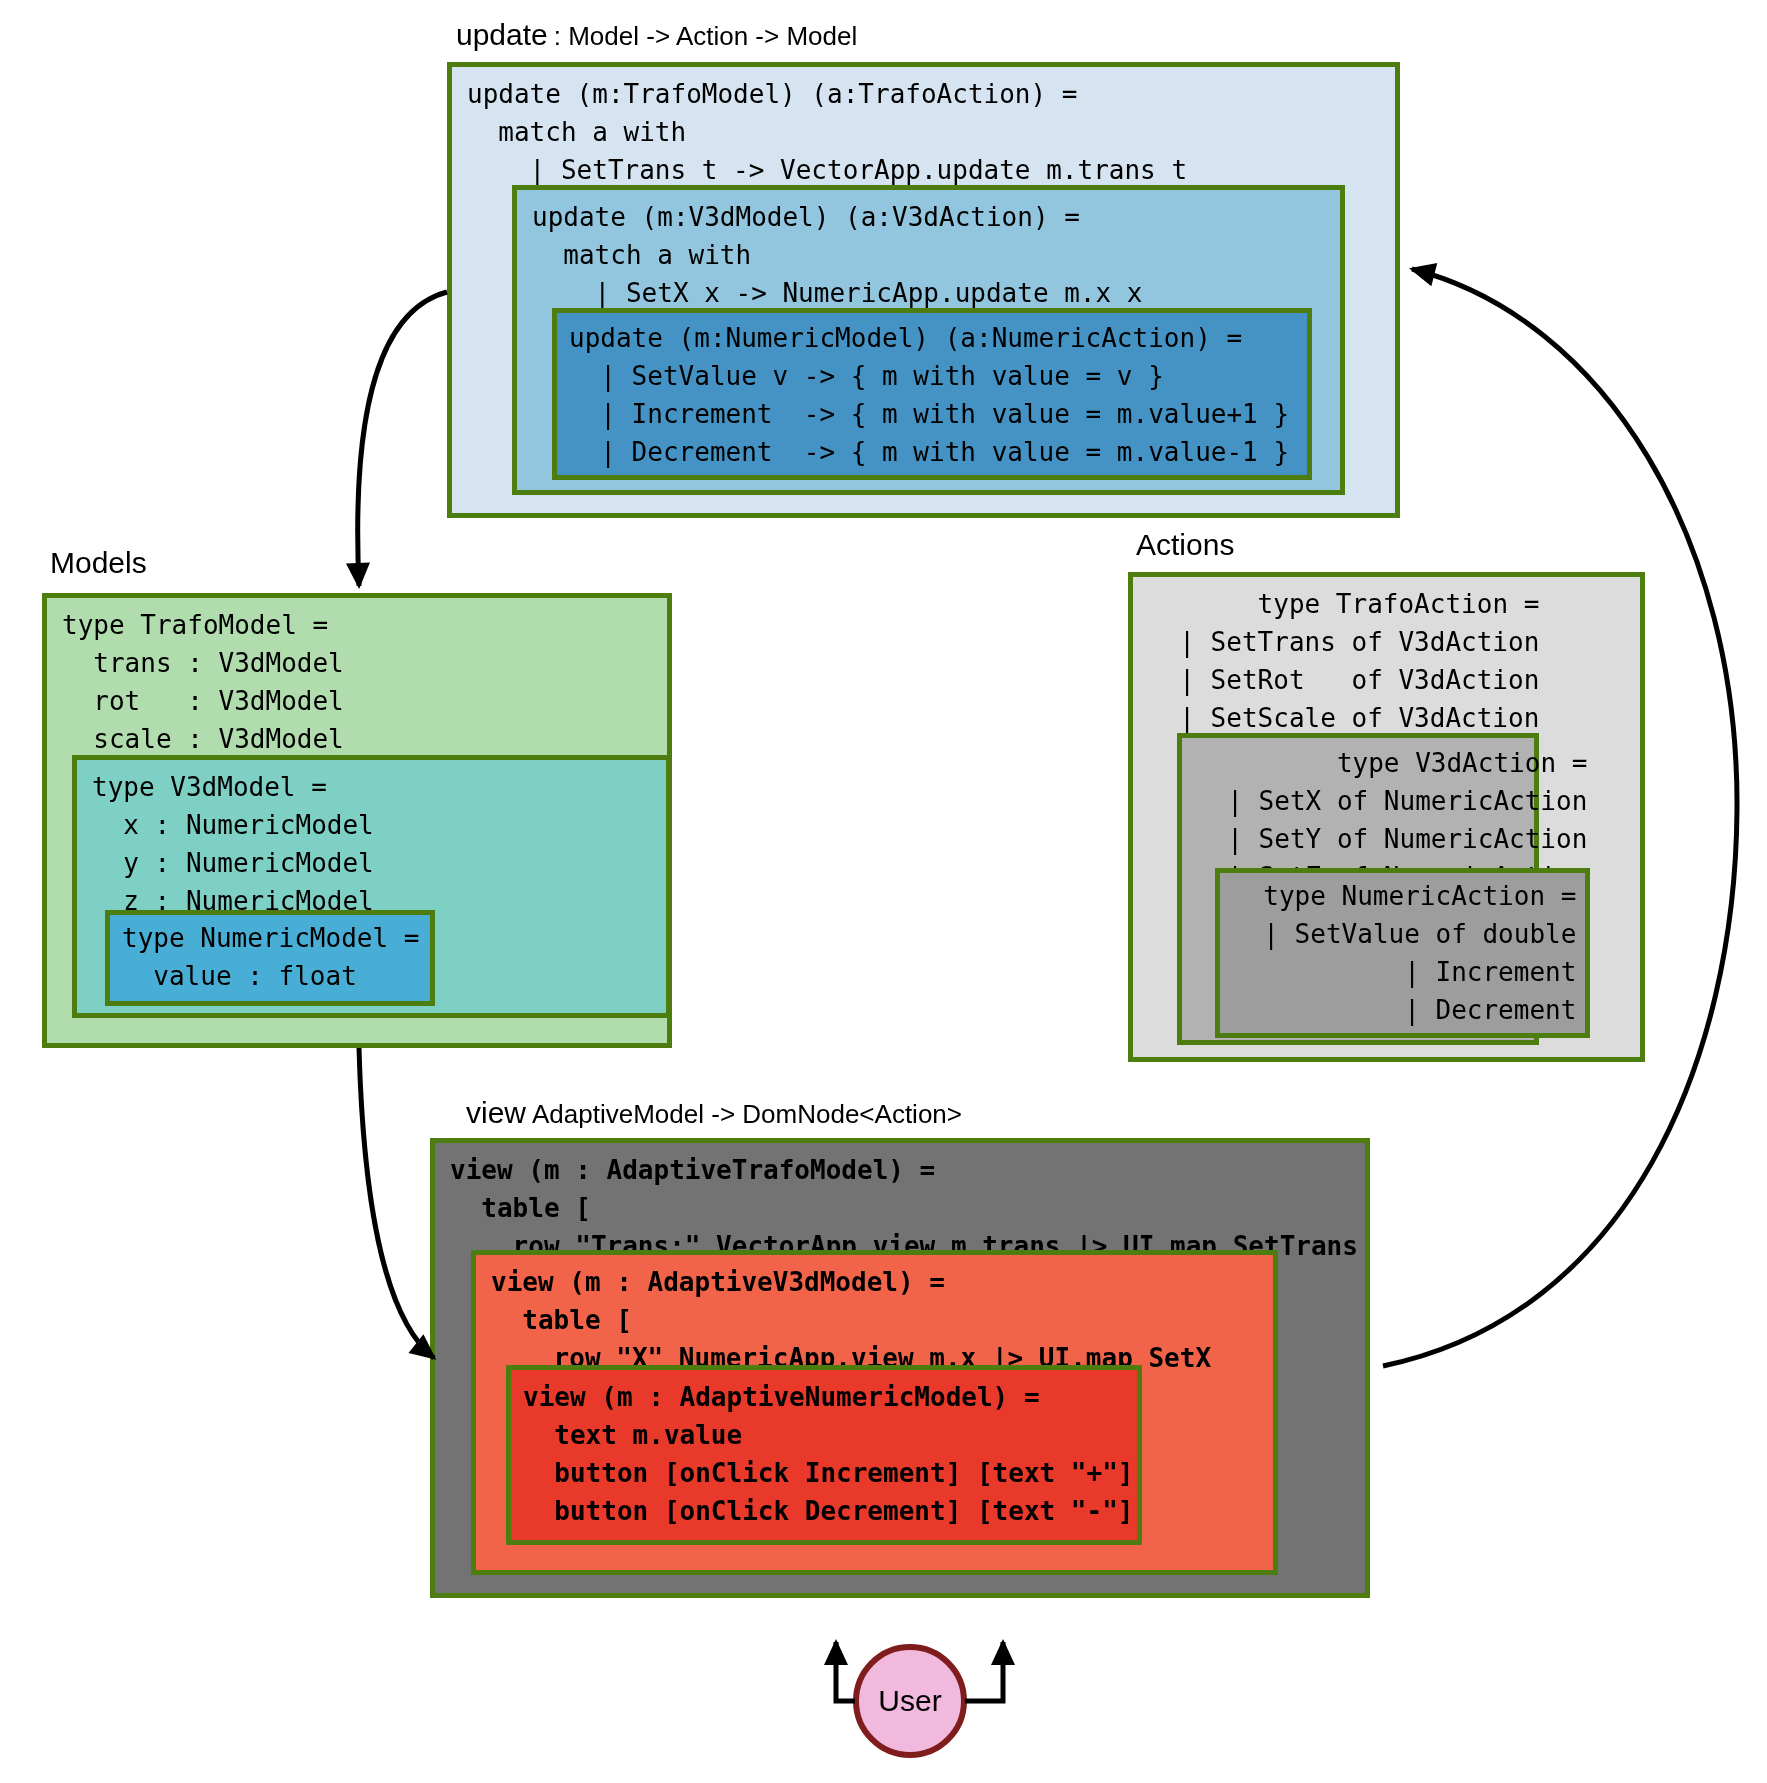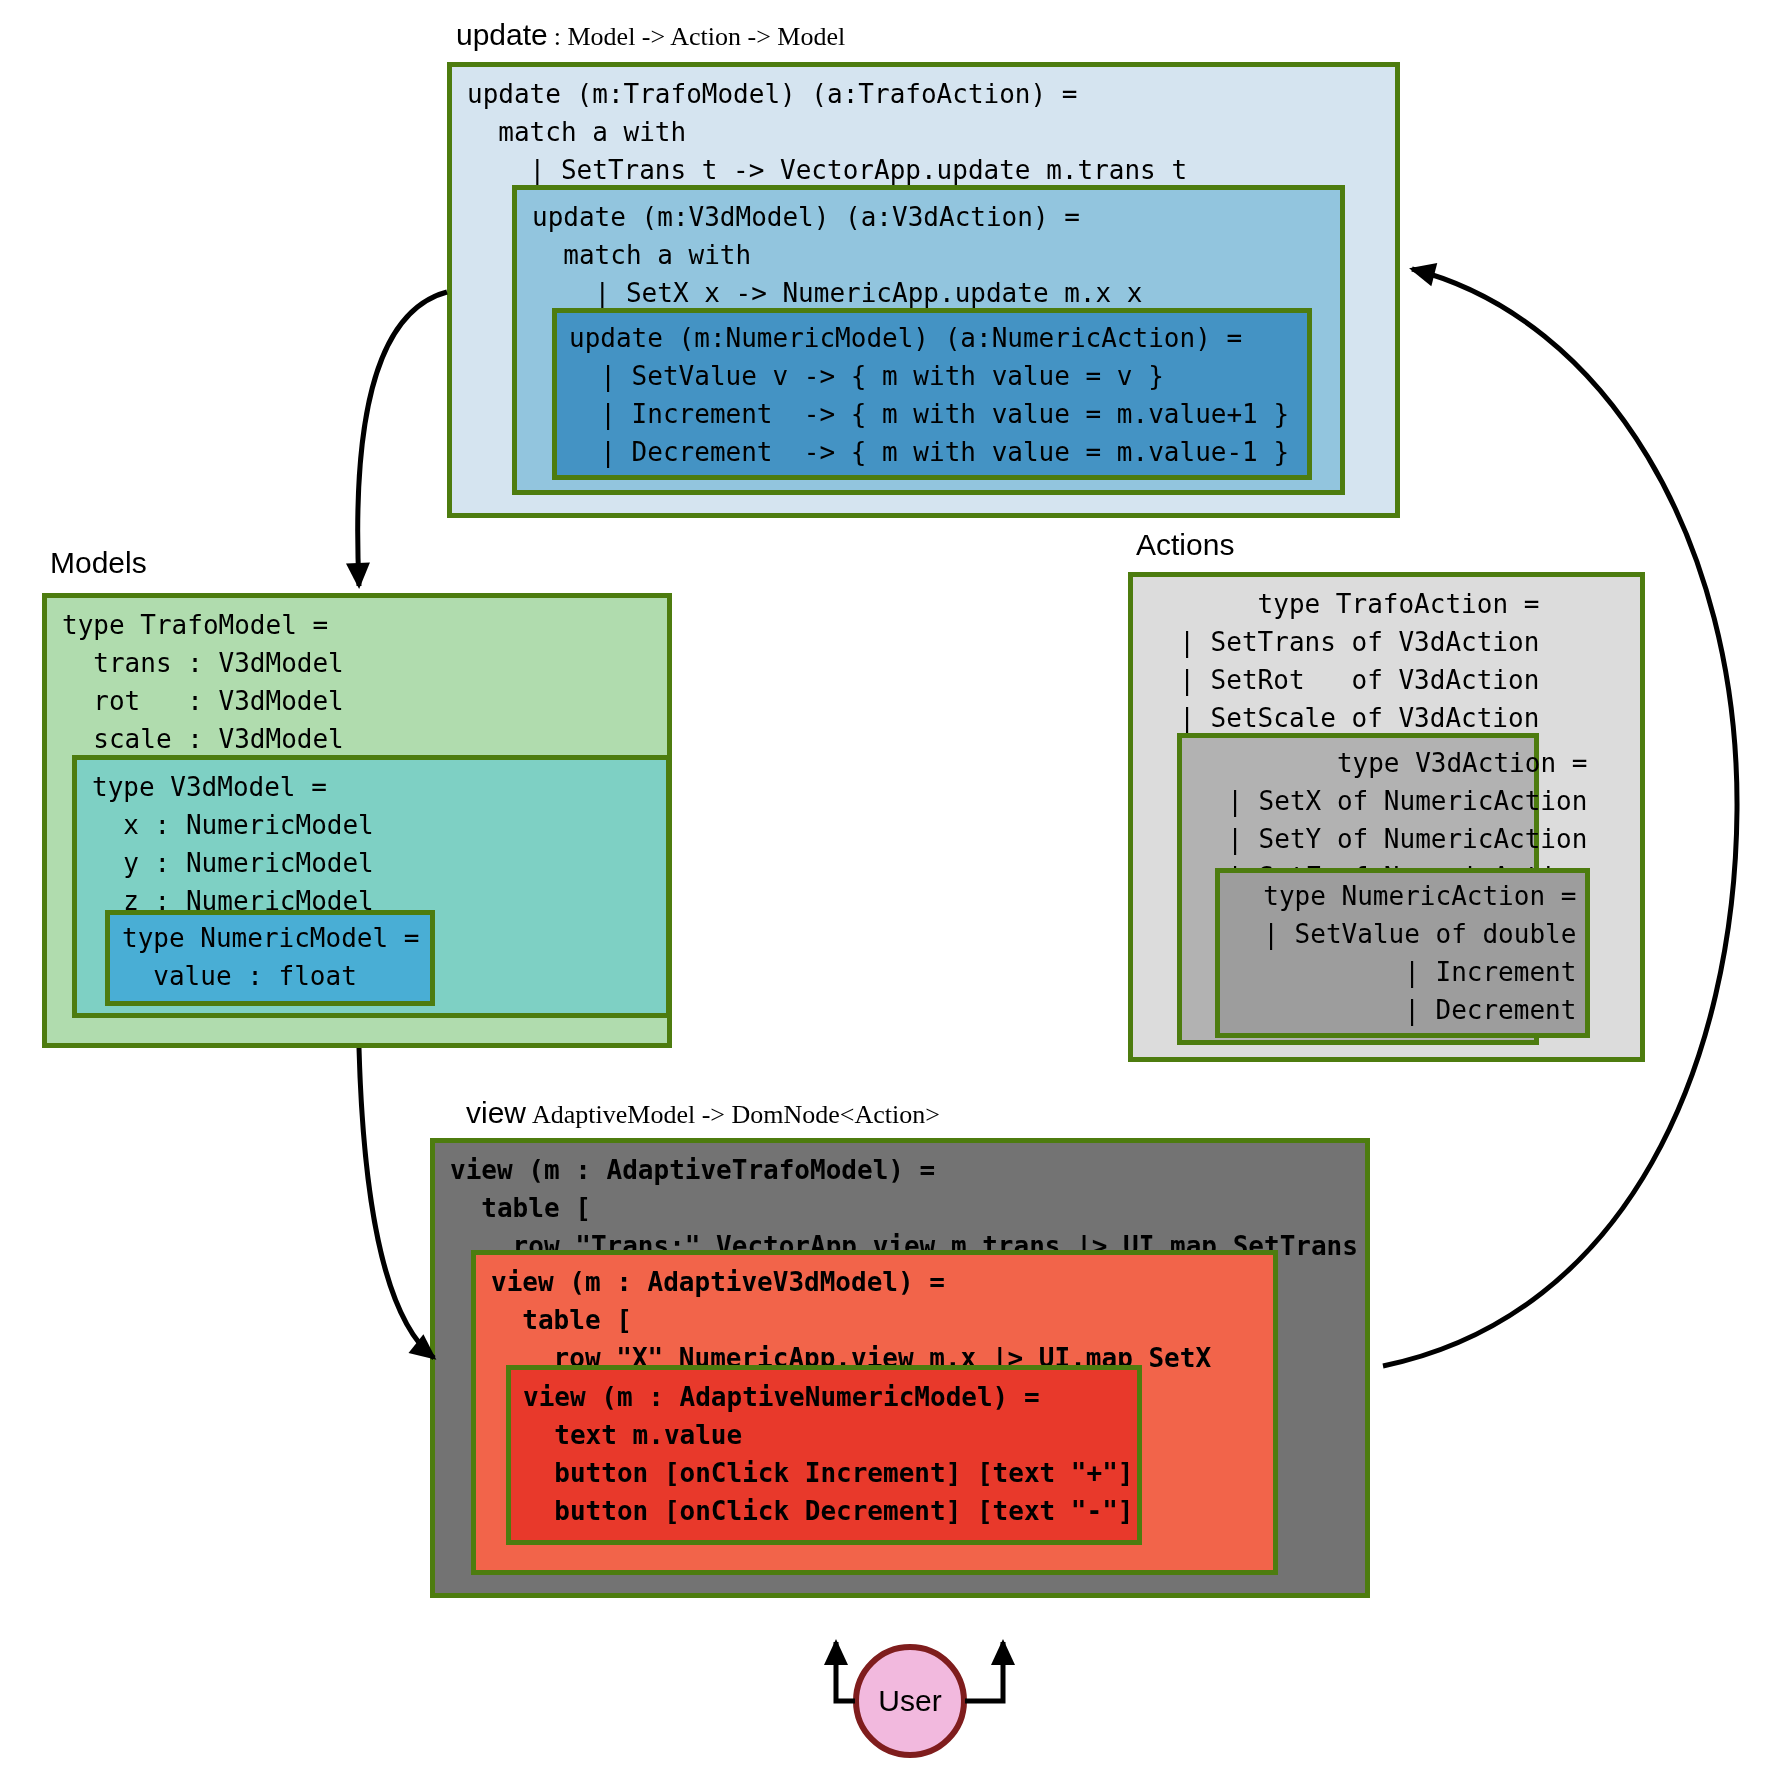--- a/index.html
+++ b/index.html
@@ -29,21 +29,21 @@
     position: absolute;
     white-space: nowrap;
     color: #000;
   }
   .panel-title .kw {
     font-family: "Liberation Sans", sans-serif;
     font-size: 30px;
     margin-right: 6px;
   }
   .panel-title .sig {
-    font-family: Liberation Serif, serif;
+    font-family: Liberation Sans, sans-serif;
     font-size: 26px;
   }
   .section-label {
     position: absolute;
     font-family: "Liberation Sans", sans-serif;
     font-size: 30px;
     color: #000;
     white-space: nowrap;
   }
   #user-node {

